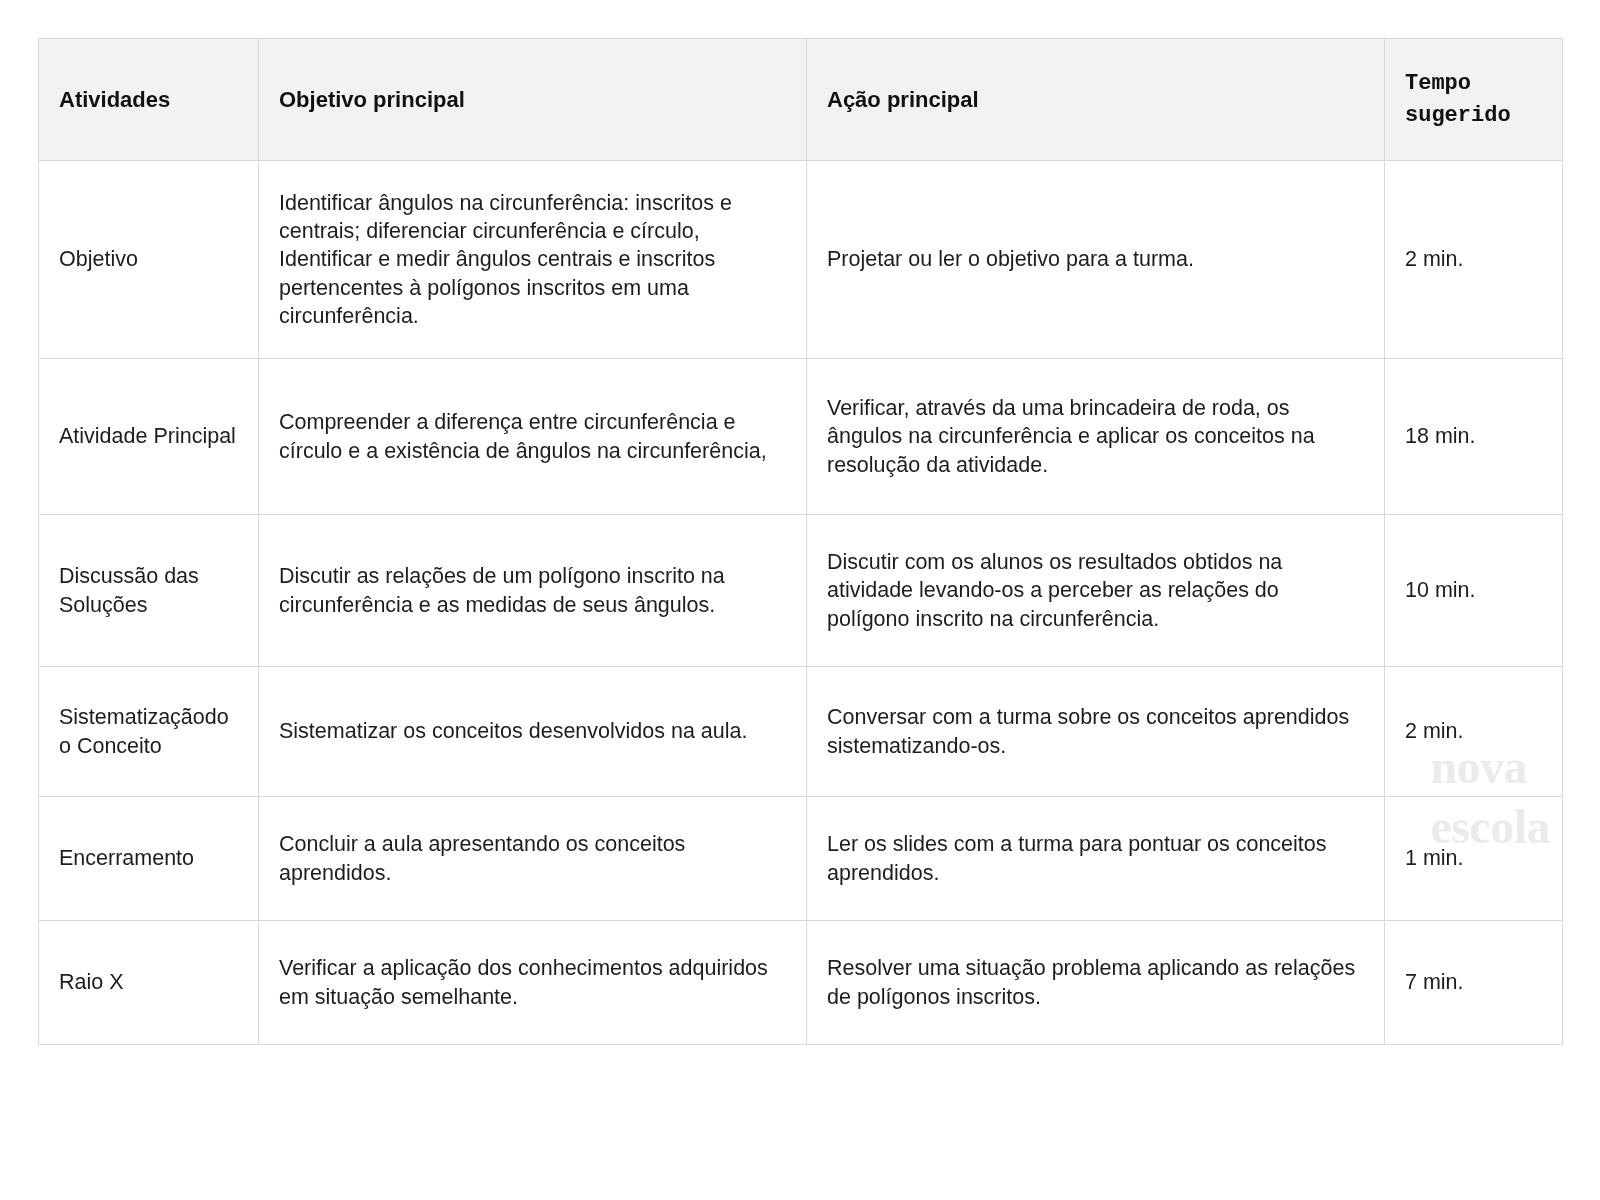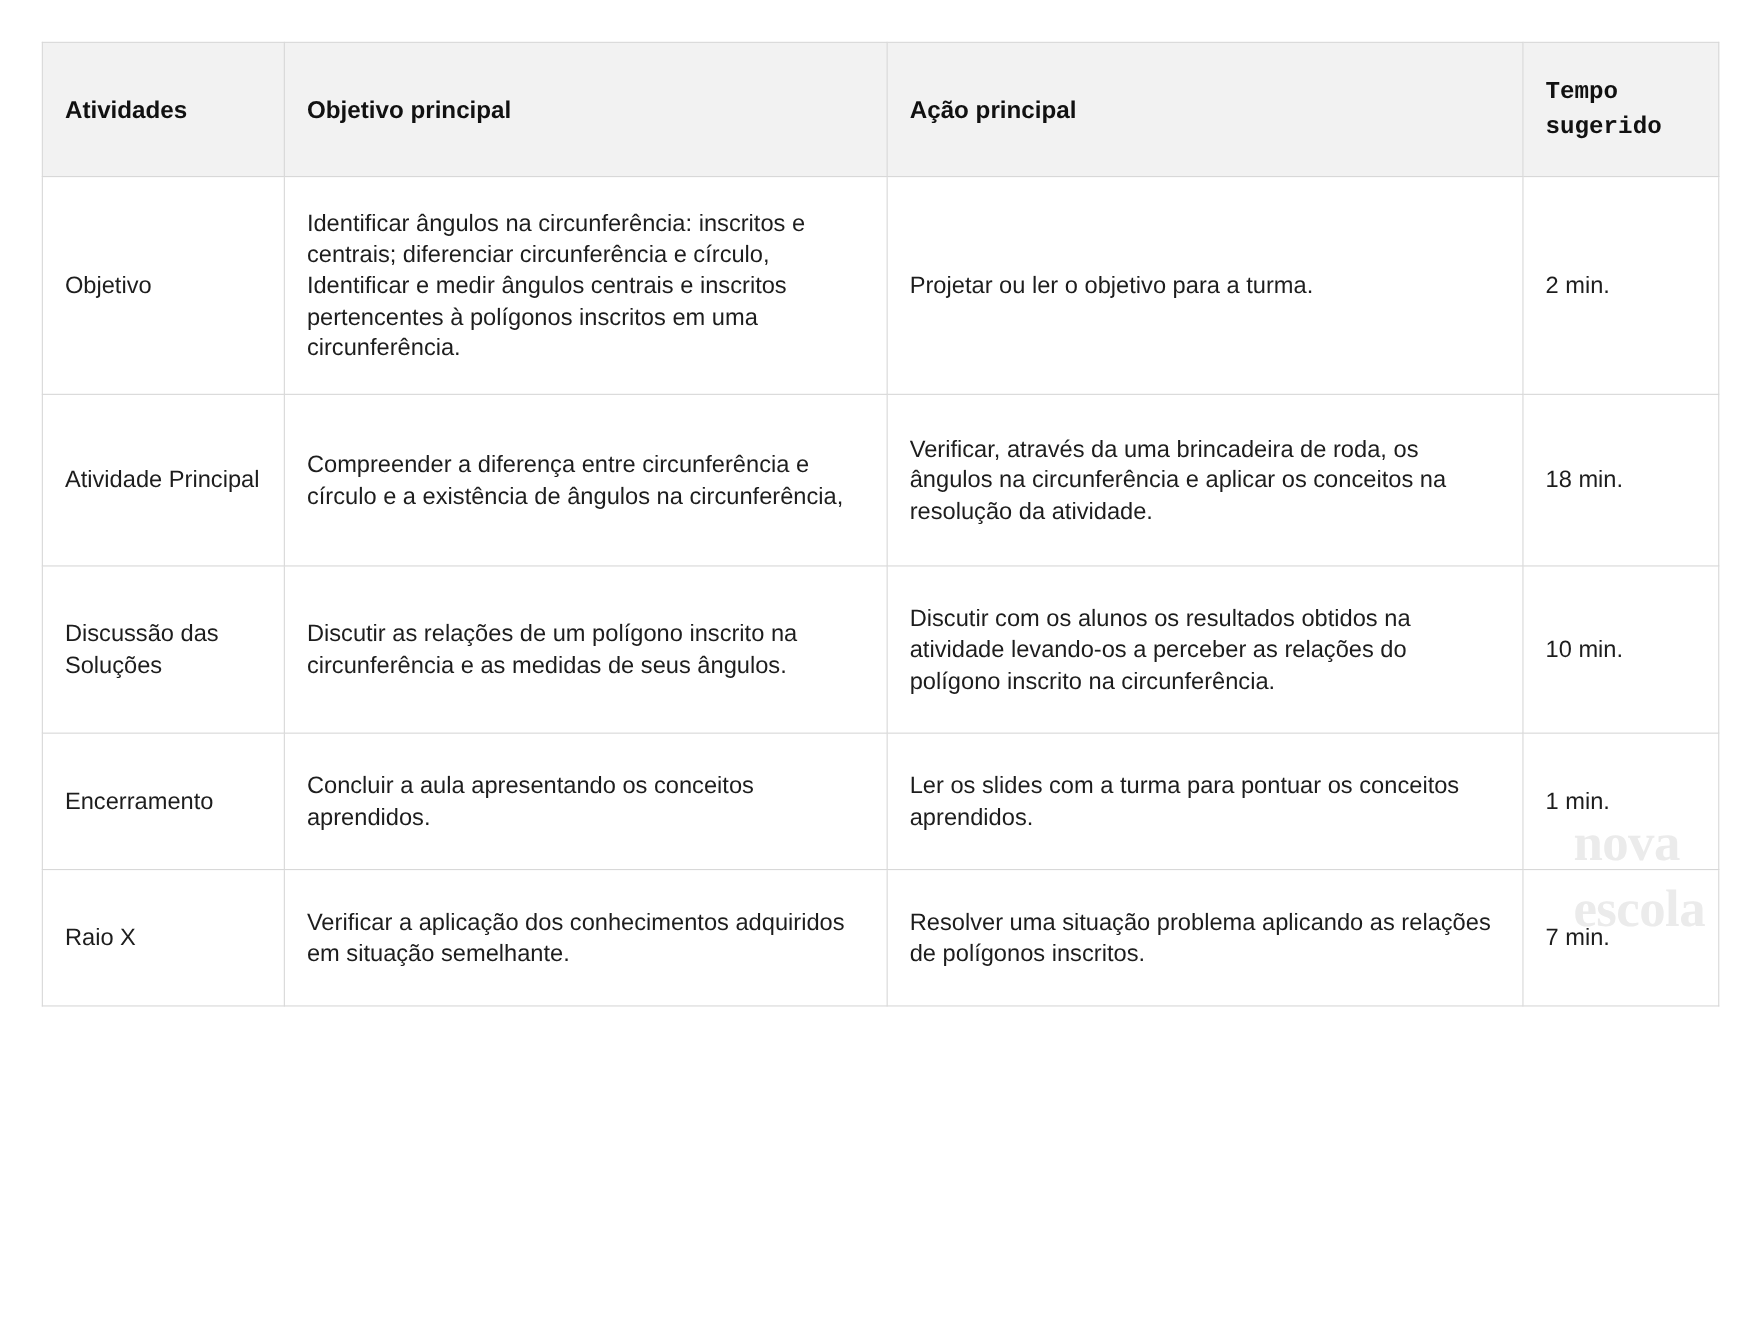--- a/index.html
+++ b/index.html
@@ -129,20 +129,26 @@
         <td class="col-objetivo">Compreender a diferença entre circunferência e círculo e a existência de ângulos na circunferência,</td>
         <td class="col-acao">Verificar, através da uma brincadeira de roda, os ângulos na circunferência e aplicar os conceitos na resolução da atividade.</td>
         <td class="col-tempo">18  min.</td>
       </tr>
       <tr class="r-discussao">
         <td class="col-atividade">Discussão das Soluções</td>
         <td class="col-objetivo">Discutir as relações de um polígono inscrito na circunferência e as medidas de seus ângulos.</td>
         <td class="col-acao">Discutir com os alunos os resultados obtidos na atividade levando-os a perceber as relações do polígono inscrito na circunferência.</td>
         <td class="col-tempo">10 min.</td>
       </tr>
+      <tr class="r-sistem">
+        <td class="col-atividade">Sistematizaçãodo o Conceito</td>
+        <td class="col-objetivo">Sistematizar os conceitos desenvolvidos na aula.</td>
+        <td class="col-acao">Conversar com a turma sobre os conceitos aprendidos sistematizando-os.</td>
+        <td class="col-tempo">2 min.</td>
+      </tr>
       <tr class="r-encerramento">
         <td class="col-atividade">Encerramento</td>
         <td class="col-objetivo">Concluir a aula apresentando os conceitos aprendidos.</td>
         <td class="col-acao">Ler os slides com a turma para pontuar os conceitos aprendidos.</td>
         <td class="col-tempo">1 min.</td>
       </tr>
       <tr class="r-raiox">
         <td class="col-atividade">Raio X</td>
         <td class="col-objetivo">Verificar a aplicação dos conhecimentos adquiridos em situação semelhante.</td>
         <td class="col-acao">Resolver uma situação problema aplicando as relações de polígonos inscritos.</td>

